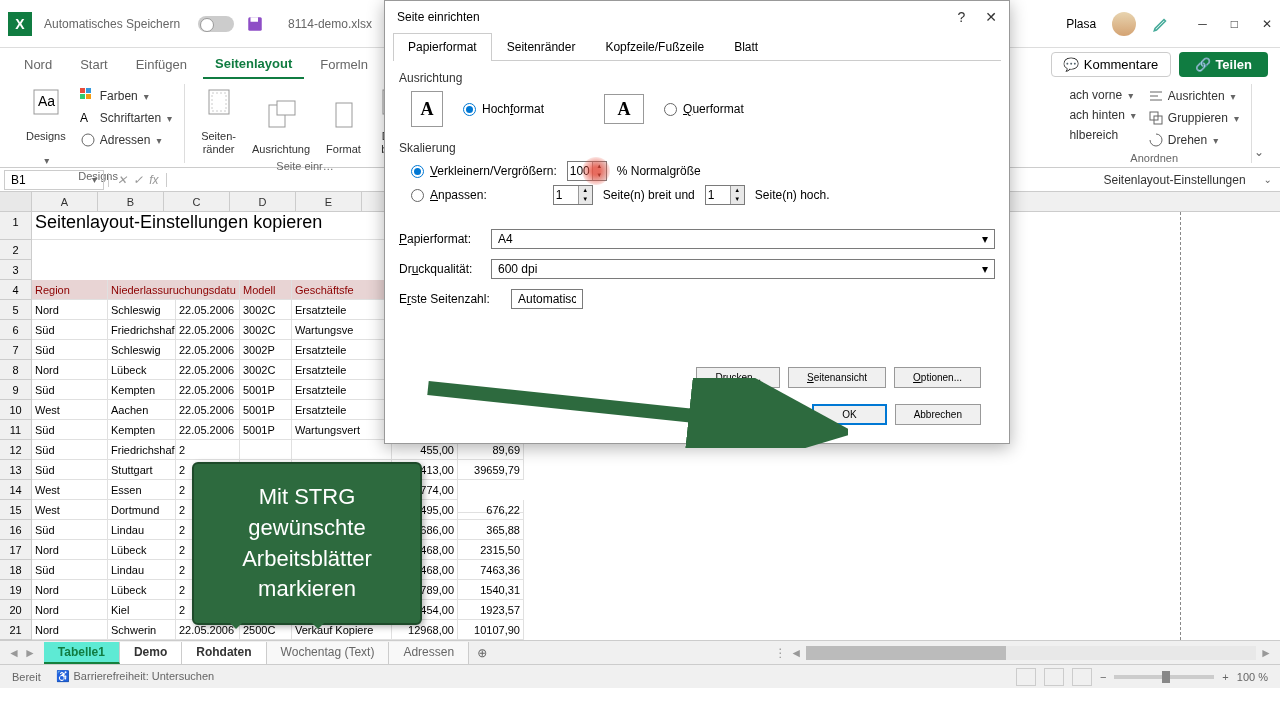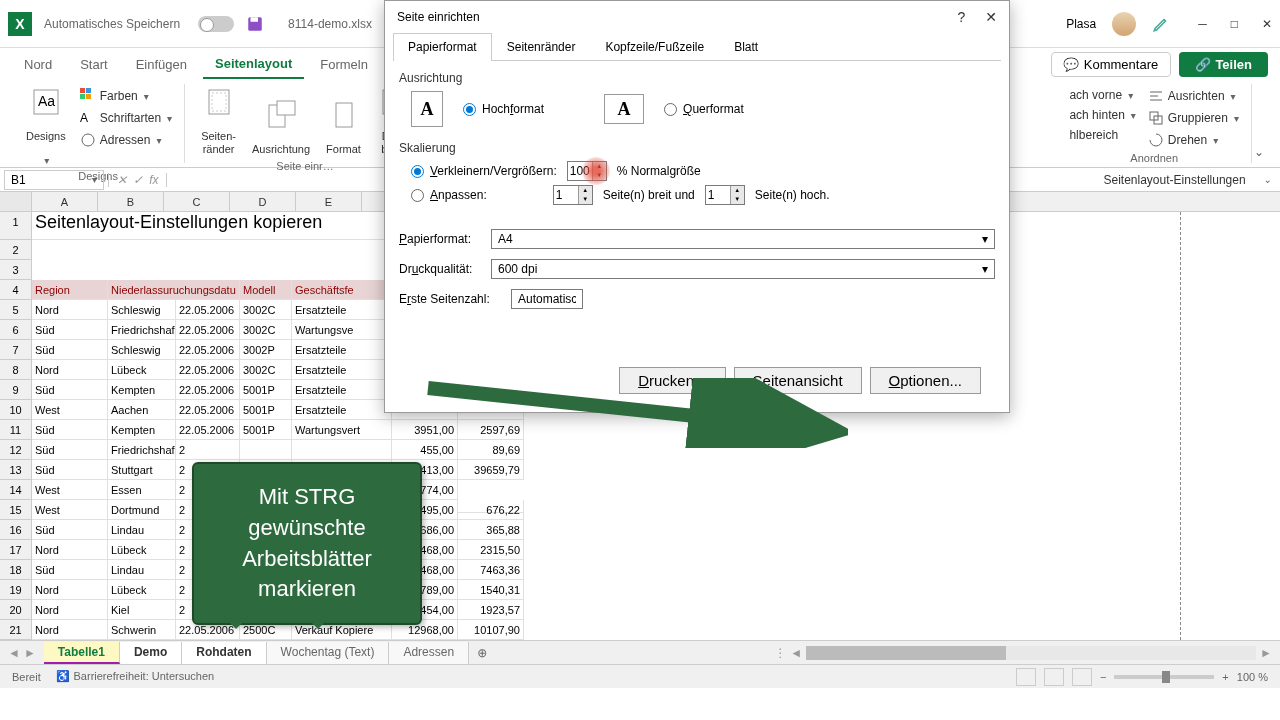--- a/index.html
+++ b/index.html
@@ -59,21 +59,21 @@
 .title-cell { font-size: 18px; font-weight: 400; }
 .hdr-cell { background: #e8d4d4; color: #8b0000; font-size: 11px; }
 .num-cell { text-align: right; }
 .page-break-v { position: absolute; top: 20px; bottom: 0; width: 0; border-left: 1px dashed #888; }
 .page-break-v.r1 { left: 1180px; }
 
 
 .sheet-tabs { height: 24px; display: flex; align-items: center; border-top: 1px solid #ccc; background: #f0f0f0; }
 .sheet-nav { display: flex; gap: 4px; padding: 0 8px; color: #999; }
 .sheet-tab { padding: 3px 14px; font-size: 12px; border-right: 1px solid #ccc; background: #f8f8f8; color: #666; }
-.sheet-tab.active { background: #fef9c3; color: #107c41; font-weight: 600; border-bottom: 2px solid #a21caf; }
+.sheet-tab.active { background: #5eead4; color: #107c41; font-weight: 600; border-bottom: 2px solid #15803d; }
 .sheet-tab.selected { background: #fff; color: #333; font-weight: 600; }
 .sheet-add { padding: 0 8px; color: #666; }
 .scroll-h { flex: 1; display: flex; align-items: center; justify-content: flex-end; padding: 0 8px; gap: 4px; }
 .scroll-track { width: 450px; height: 14px; background: #e8e8e8; position: relative; }
 .scroll-thumb { position: absolute; left: 0; width: 200px; height: 100%; background: #bbb; }
 
 
 .status-bar { height: 24px; display: flex; align-items: center; padding: 0 12px; font-size: 11px; color: #666; gap: 16px; background: #f0f0f0; border-top: 1px solid #ccc; }
 .status-right { margin-left: auto; display: flex; align-items: center; gap: 8px; }
 .view-btn { width: 20px; height: 18px; border: 1px solid #ccc; }
@@ -99,21 +99,21 @@
 .scale-row { display: flex; align-items: center; gap: 10px; margin: 4px 0 4px 12px; font-size: 12px; }
 .spinner { width: 40px; height: 20px; border: 1px solid #7a7a7a; display: flex; align-items: center; padding: 0 2px; position: relative; }
 .spinner-btns { position: absolute; right: 0; top: 0; width: 14px; height: 100%; display: flex; flex-direction: column; }
 .spinner-btn { flex: 1; background: #e8e8e8; border-left: 1px solid #999; font-size: 6px; text-align: center; line-height: 8px; }
 .cursor-ring { position: absolute; width: 28px; height: 28px; border-radius: 50%; background: radial-gradient(circle, rgba(231,76,60,0.8) 20%, rgba(231,76,60,0.3) 60%, transparent 80%); pointer-events: none; }
 .form-row { display: flex; align-items: center; gap: 12px; margin: 10px 0; font-size: 12px; }
 .form-label { width: 80px; }
 .dropdown { flex: 1; border: 1px solid #7a7a7a; padding: 2px 6px; display: flex; justify-content: space-between; align-items: center; font-size: 12px; }
 .page-input { width: 72px; border: 1px solid #7a7a7a; padding: 2px 6px; font-size: 12px; }
 .dialog-buttons { display: flex; justify-content: flex-end; gap: 8px; padding: 8px 14px; }
-.dlg-btn { padding: 4px 18px; border: 1px solid #999; background: #f0f0f0; font-size: 15px; }
+.dlg-btn { padding: 4px 18px; border: 1px solid #999; background: #f0f0f0; font-size: 10px; }
 .dlg-btn.primary { border: 2px solid #0078d4; padding: 3px 28px; }
 
 
 .callout { position: absolute; left: 192px; top: 462px; width: 230px; background: #2d6a3e; border: 2px solid #1e4a2a; border-radius: 6px; padding: 18px 12px; color: #fff; font-size: 22px; text-align: center; line-height: 1.4; z-index: 50; box-shadow: 2px 2px 6px rgba(0,0,0,0.3); }
 .callout::after { content: ''; position: absolute; bottom: -18px; left: 30px; border: 12px solid transparent; border-top-color: #2d6a3e; }
 .callout::before { content: ''; position: absolute; bottom: -18px; right: 90px; border: 12px solid transparent; border-top-color: #2d6a3e; }
 .arrow-svg { position: absolute; }
 
 .underline-key { text-decoration: underline; }
 </style>
@@ -621,20 +621,24 @@
     </div>
     <div class="form-row">
       <span class="form-label" style="width:100px">E<span class="underline-key">r</span>ste Seitenzahl:</span>
       <input class="page-input" value="Automatisch" style="">
     </div>
     <div class="dialog-buttons" style="margin-top:50px">
       <button class="dlg-btn"><span class="underline-key">D</span>rucken...</button>
       <button class="dlg-btn"><span class="underline-key">S</span>eitenansicht</button>
       <button class="dlg-btn"><span class="underline-key">O</span>ptionen...</button>
     </div>
+    <div class="dialog-buttons">
+      <button class="dlg-btn primary">OK</button>
+      <button class="dlg-btn">Abbrechen</button>
+    </div>
   </div>
 </div>
 
 <svg class="arrow-svg" style="left:418px;top:378px;width:430px;height:70px;z-index:101">
   <defs>
       <marker id="ah" markerWidth="12" markerHeight="12" refX="10" refY="5" orient="auto">
         <polygon points="0,0 12,5 0,10" fill="#2d6a3e"></polygon>
       </marker>
     </defs>
   <line x1="10" y1="10" x2="410" y2="52" stroke="#2d6a3e" stroke-width="14" marker-end="url(#ah)"></line>

